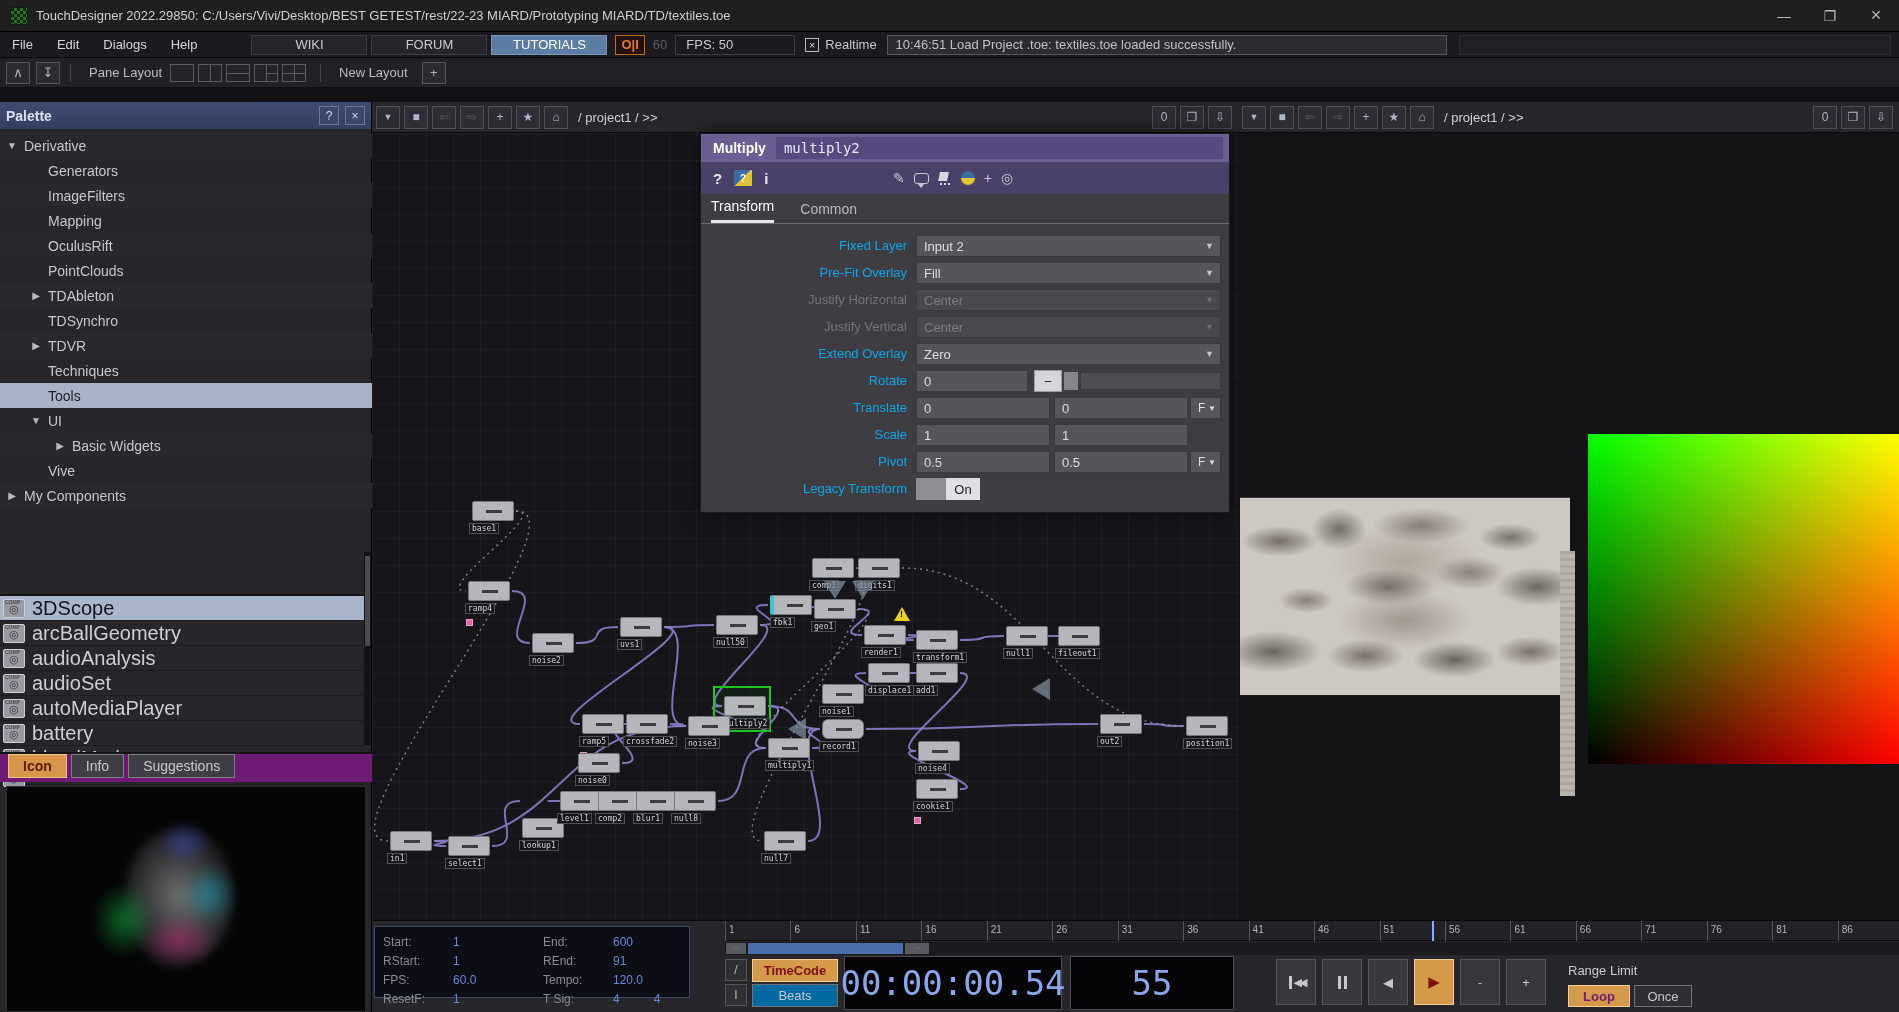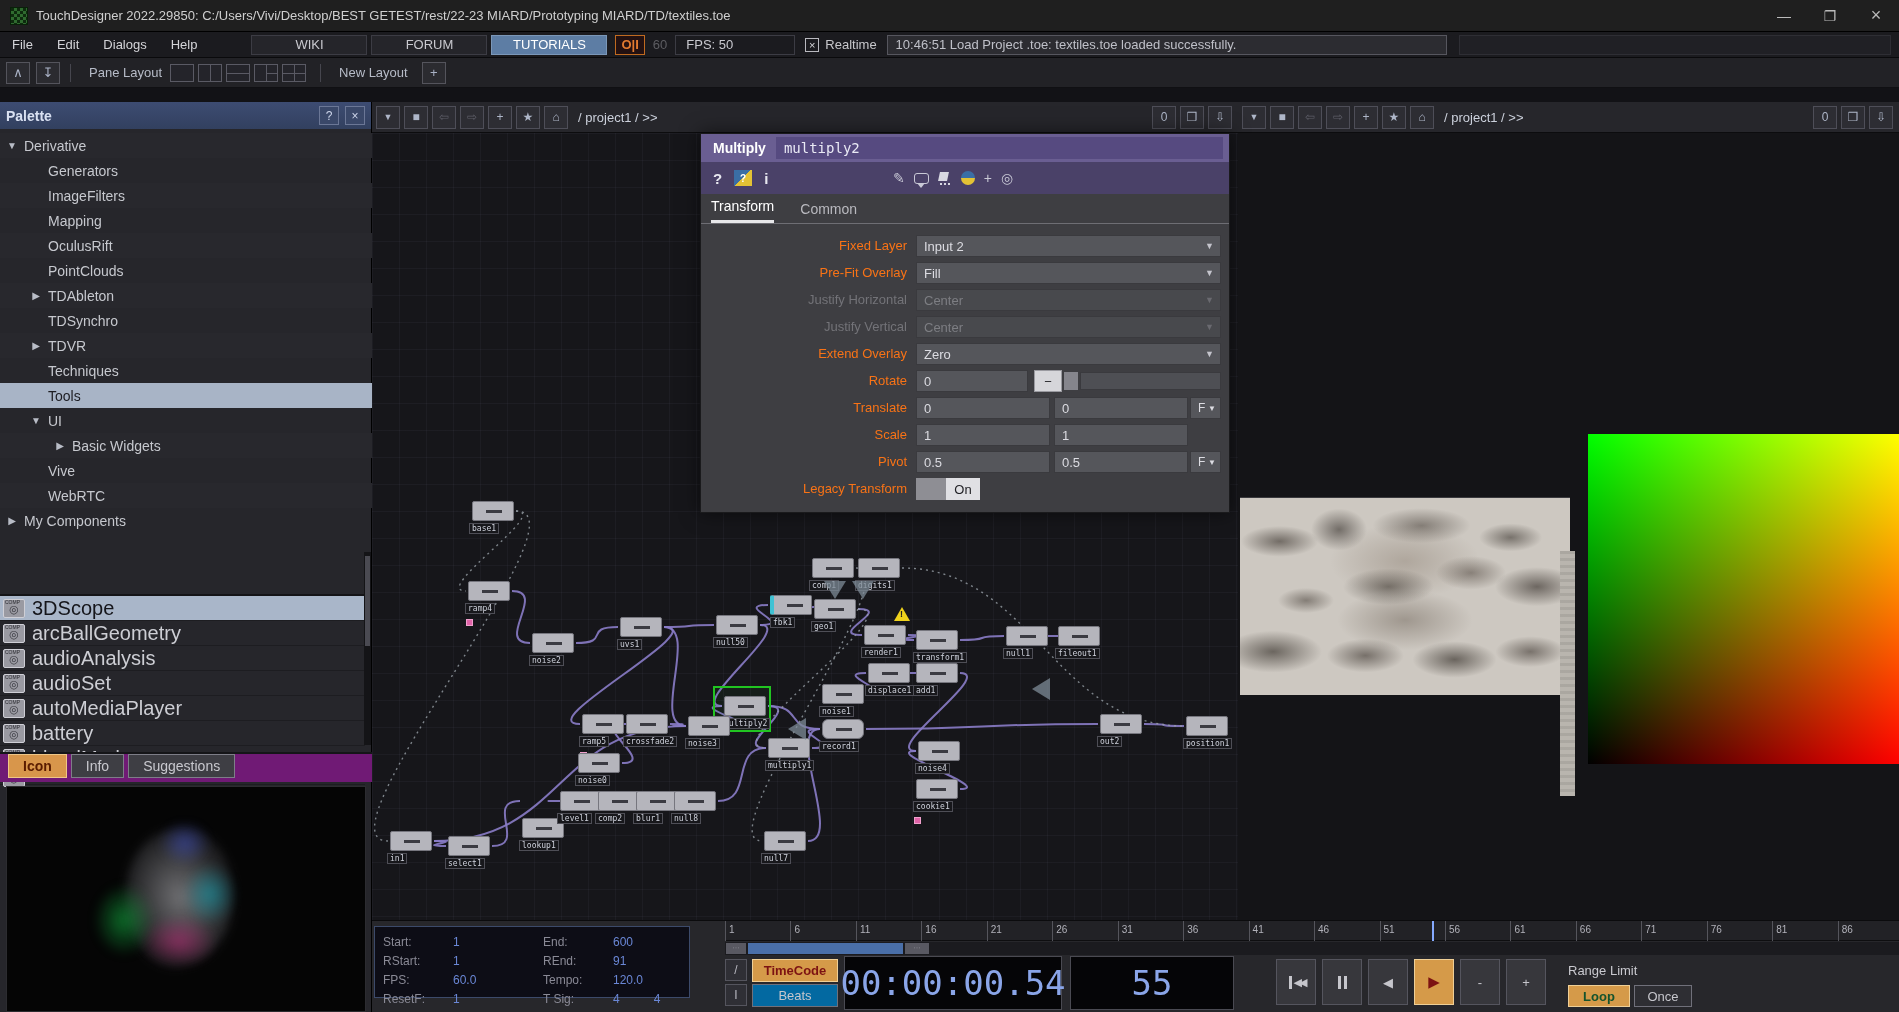--- a/index.html
+++ b/index.html
@@ -124,21 +124,21 @@
                   border-right:4px solid transparent; border-top:5px solid #c9c9d6; }
   .wipe{ width:14px; height:14px; position:relative; }
   .wipe::before{ content:""; position:absolute; left:1px; top:1px; width:9px; height:9px; background:#d8d8e2; transform:skewX(-12deg); }
   .wipe::after{ content:""; position:absolute; left:2px; bottom:0px; width:11px; height:2px;
                 background:repeating-linear-gradient(to right,#d8d8e2 0 2px,transparent 2px 4px); }
   .pyball{ width:14px; height:14px; border-radius:50%; background:linear-gradient(180deg,#3a6ea5 50%,#e3c235 50%); }
   #pdtabs{ height:30px; display:flex; align-items:flex-end; padding-left:10px; border-bottom:1px solid #6e6e74; }
   .pdtab{ margin-right:26px; padding-bottom:6px; color:#b9b9bf; font-size:14px; }
   .pdtab.active{ color:#fff; border-bottom:3px solid #e8e8ea; }
   .prow{ position:absolute; left:0; width:530px; height:24px; }
-  .plabel{ position:absolute; left:0; top:4px; width:206px; text-align:right; color:#f97316; }
+  .plabel{ position:absolute; left:0; top:4px; width:206px; text-align:right; color:#0ea5e9; }
   .prow.disabled .plabel{ color:#737378; }
   .pfield{ position:absolute; top:1px; height:22px; background:#55565b; border:1px solid #3a3a3e;
            color:#dcdce2; display:flex; align-items:center; padding-left:7px; }
   .pdrop{ left:215px; width:305px; }
   .pdrop .dar{ margin-left:auto; margin-right:6px; font-size:9px; color:#c4c4cc; }
   .prow.disabled .pfield{ background:#48494d; color:#7d7e83; }
   .prow.disabled .dar{ color:#6a6a70; }
   .fdrop{ left:489px; width:31px; font-size:12px; }
   .fdrop .dar{ margin-left:auto; margin-right:4px; font-size:8px; }
   .slhandle{ position:absolute; left:333px; top:1px; width:28px; height:22px; background:#d6d6da; color:#26262a;
@@ -195,21 +195,21 @@
   .lcd{ position:absolute; top:0px; height:54px; background:#050507; border:1px solid #4a4a52;
         color:#8aa5e8; font-size:34px; display:flex; align-items:center; justify-content:center;
         font-family:"DejaVu Sans Mono", monospace; }
   .tpbtn{ position:absolute; top:3px; width:40px; height:46px; background:#37373c; border:1px solid #55555e;
           color:#c6c6cc; display:flex; align-items:center; justify-content:center; font-size:13px; }
   .tpbtn.play{ background:#d59a49; border-color:#efcf96; color:#7c1212; font-size:15px; }
   .pbar{ width:3px; height:13px; background:#c6c6cc; margin:0 1.5px; }
   #rangelimit{ position:absolute; left:1196px; top:7px; font-size:13px; color:#c9c9cf; }
   .rlbtn{ position:absolute; top:29px; height:22px; display:flex; align-items:center; justify-content:center;
           font-size:13px; border:1px solid #70707a; }
-  #loopbtn{ left:1196px; width:62px; background:#d59a49; border-color:#efcf96; color:#14532d; font-weight:bold; }
+  #loopbtn{ left:1196px; width:62px; background:#d59a49; border-color:#efcf96; color:#701a75; font-weight:bold; }
   #oncebtn{ left:1262px; width:58px; background:#2e2e33; color:#c6c6cc; }
 </style>
 </head>
 <body>
 
 <div id="app">
 
   <div id="titlebar">
     <div id="tdlogo"></div>
     <div id="titletext">TouchDesigner 2022.29850: C:/Users/Vivi/Desktop/BEST GETEST/rest/22-23 MIARD/Prototyping MIARD/TD/textiles.toe</div>
@@ -320,24 +320,20 @@
           <span class="tarrow">▼</span>
           <span>UI</span>
         </div>
         <div class="trow" style="padding-left: 54px;">
           <span class="tarrow">▶</span>
           <span>Basic Widgets</span>
         </div>
         <div class="trow" style="padding-left: 30px;">
           <span class="tarrow"></span>
           <span>Vive</span>
-        </div>
-        <div class="trow" style="padding-left: 30px;">
-          <span class="tarrow"></span>
-          <span>WebRTC</span>
         </div>
         <div class="trow" style="padding-left: 6px;">
           <span class="tarrow">▶</span>
           <span>My Components</span>
         </div>
       </div>
     <div id="palcomps">
         <div class="crow sel">
           <span class="cicon"></span>
           <span>3DScope</span>

